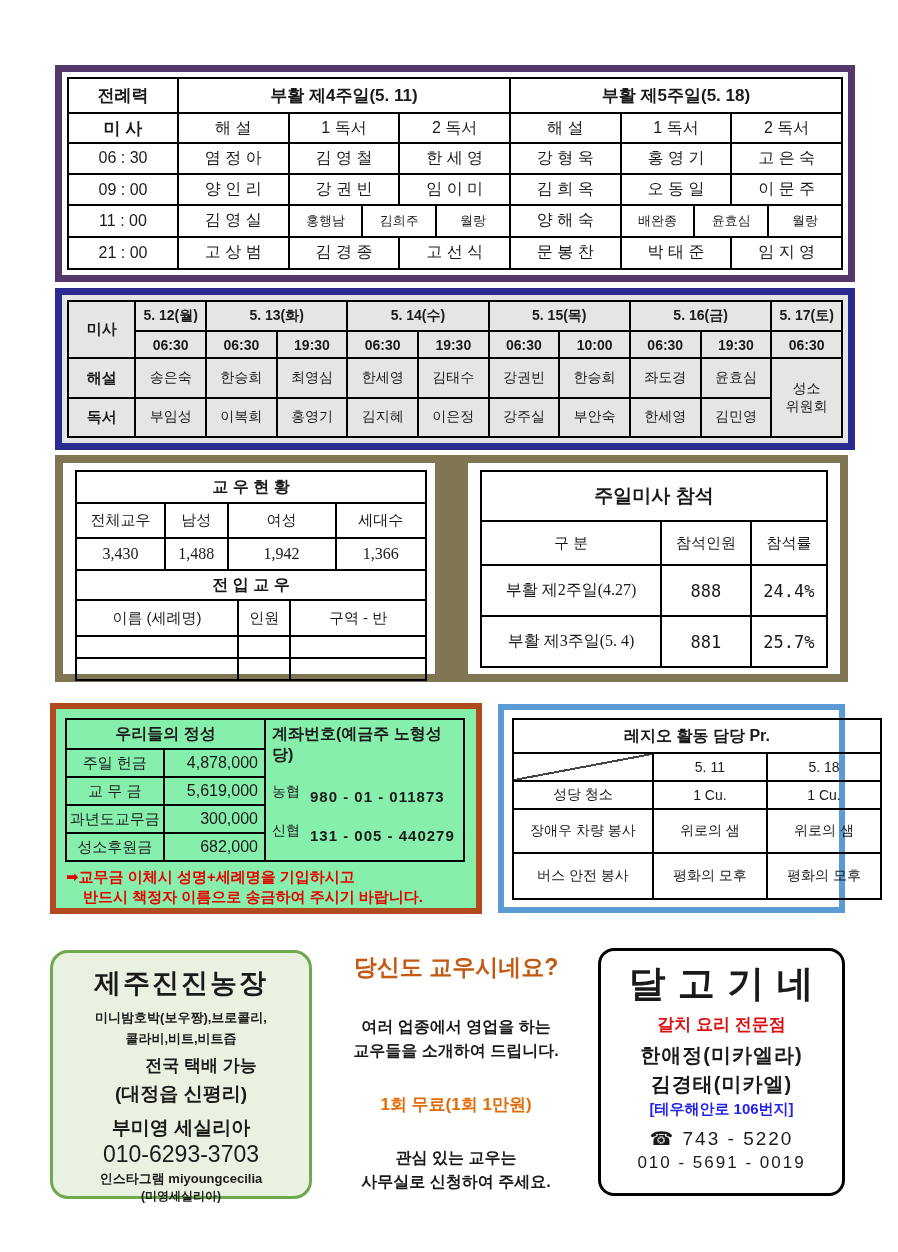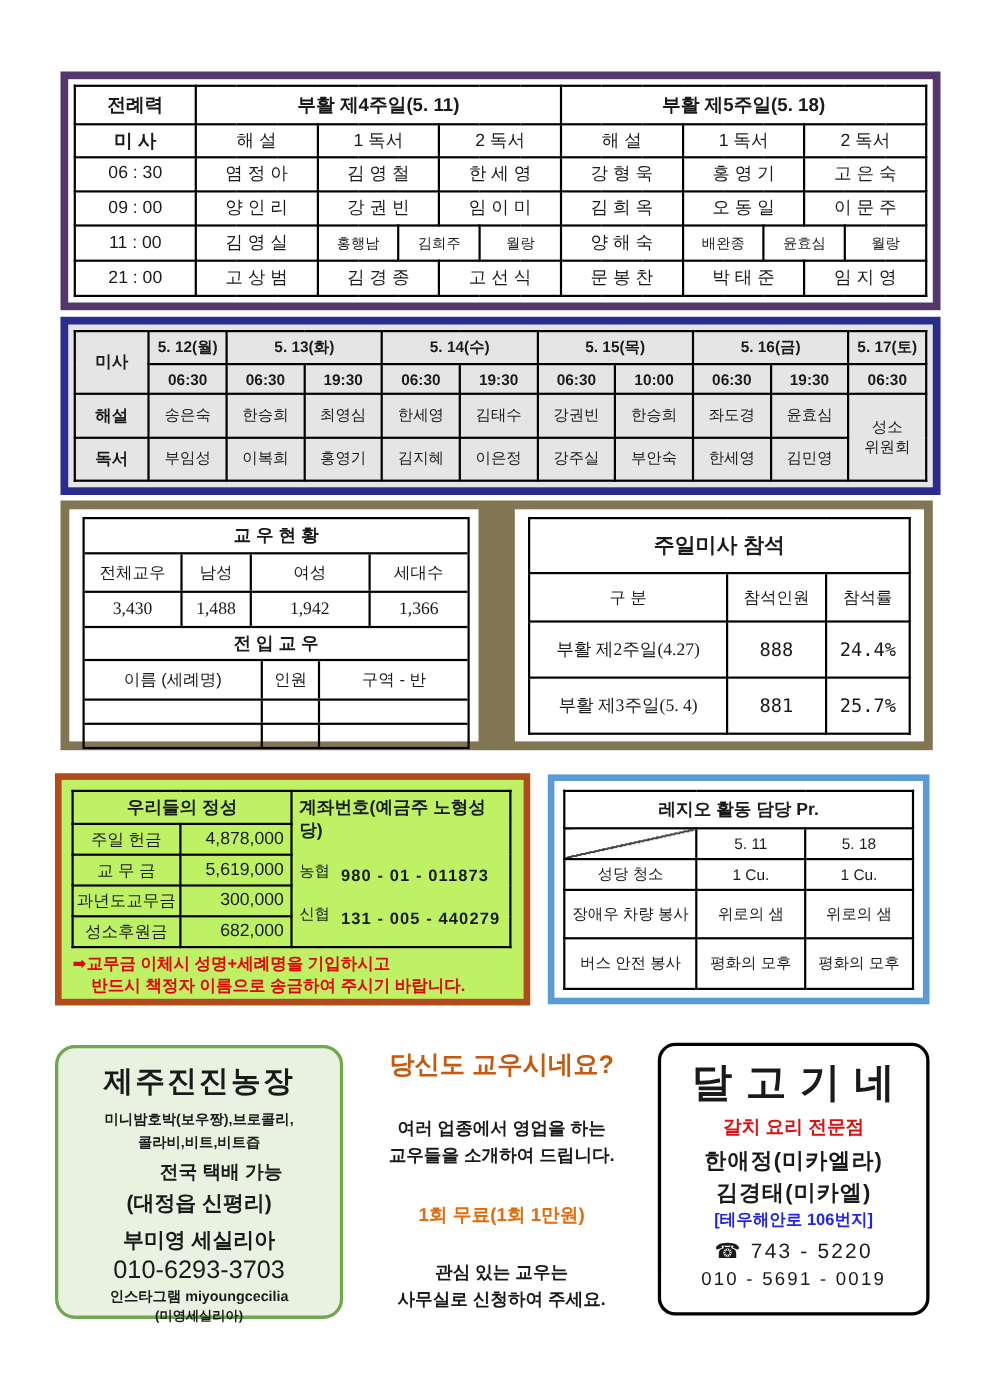--- a/index.html
+++ b/index.html
@@ -35,35 +35,35 @@
   .mtitle{font-weight:700;font-size:16px;justify-content:center;}
   .mval{font-family:"Liberation Serif","DejaVu Serif",serif;font-size:16px;}
 
   
   .atable{position:absolute;left:12px;top:7px;width:348px;height:196px;font-size:15px;}
   .atable .title{font-weight:700;font-size:19px;}
   .atable .num{font-family:"DejaVu Sans Mono",monospace;font-size:17px;}
   .atable .rowlbl{font-family:"Liberation Serif","DejaVu Serif",serif;font-size:16px;}
 
   
-  .box4{left:50px;top:703px;width:420px;height:199px;border:6px solid #b14a1d;background:#bef264;}
+  .box4{left:50px;top:703px;width:420px;height:199px;border:6px solid #b14a1d;background:#86efac;}
   .off-table{position:absolute;left:9px;top:9px;width:400px;height:142px;font-size:15px;}
   .off-title{font-weight:700;font-size:16px;}
   .off-val{text-align:right;padding-right:6px;font-size:16px;}
   .off-acct{vertical-align:middle;padding:2px 6px;}
   .acct-title{font-weight:700;font-size:16px;margin-bottom:10px;text-align:left;}
   .acct-row{display:flex;align-items:center;gap:10px;margin:12px 0;text-align:left;}
   .acct-row .bank{font-size:14px;}
   .acct-row .num{font-weight:700;font-size:15px;letter-spacing:1px;margin-top:10px;}
   .notice{position:absolute;left:10px;top:158px;width:402px;color:#e80000;font-weight:700;font-size:15px;line-height:20px;text-align:left;}
   .notice .l2{padding-left:17px;}
 
   
   .box5{left:498px;top:704px;width:335px;height:197px;border:6px solid #5b9bd5;background:#fff;}
-  .lg-table{position:absolute;left:8px;top:8px;width:319px;height:180px;font-size:14px;}
+  .lg-table{position:absolute;left:8px;top:8px;width:370px;height:180px;font-size:14px;}
   .lg-table .title{font-weight:700;font-size:16px;}
   .diag{background:linear-gradient(to bottom right,transparent calc(50% - 1px),#444 calc(50% - 1px),#444 calc(50% + 1px),transparent calc(50% + 1px));}
 
   
   .farm{left:50px;top:950px;width:256px;height:231px;border:3px solid #6fa84e;border-radius:18px;background:#e9f2e0;text-align:center;padding-top:12px;}
   .farm .title{font-family:"Liberation Serif","DejaVu Serif",serif;font-weight:700;font-size:27px;letter-spacing:2px;}
   .farm .s1{font-weight:700;font-size:13px;margin-top:8px;}
   .farm .s2{font-weight:700;font-size:13px;margin-top:3px;}
   .farm .s3{font-weight:700;font-size:17px;margin-top:6px;padding-left:40px;}
   .farm .s4{font-weight:700;font-size:19px;margin-top:4px;}

